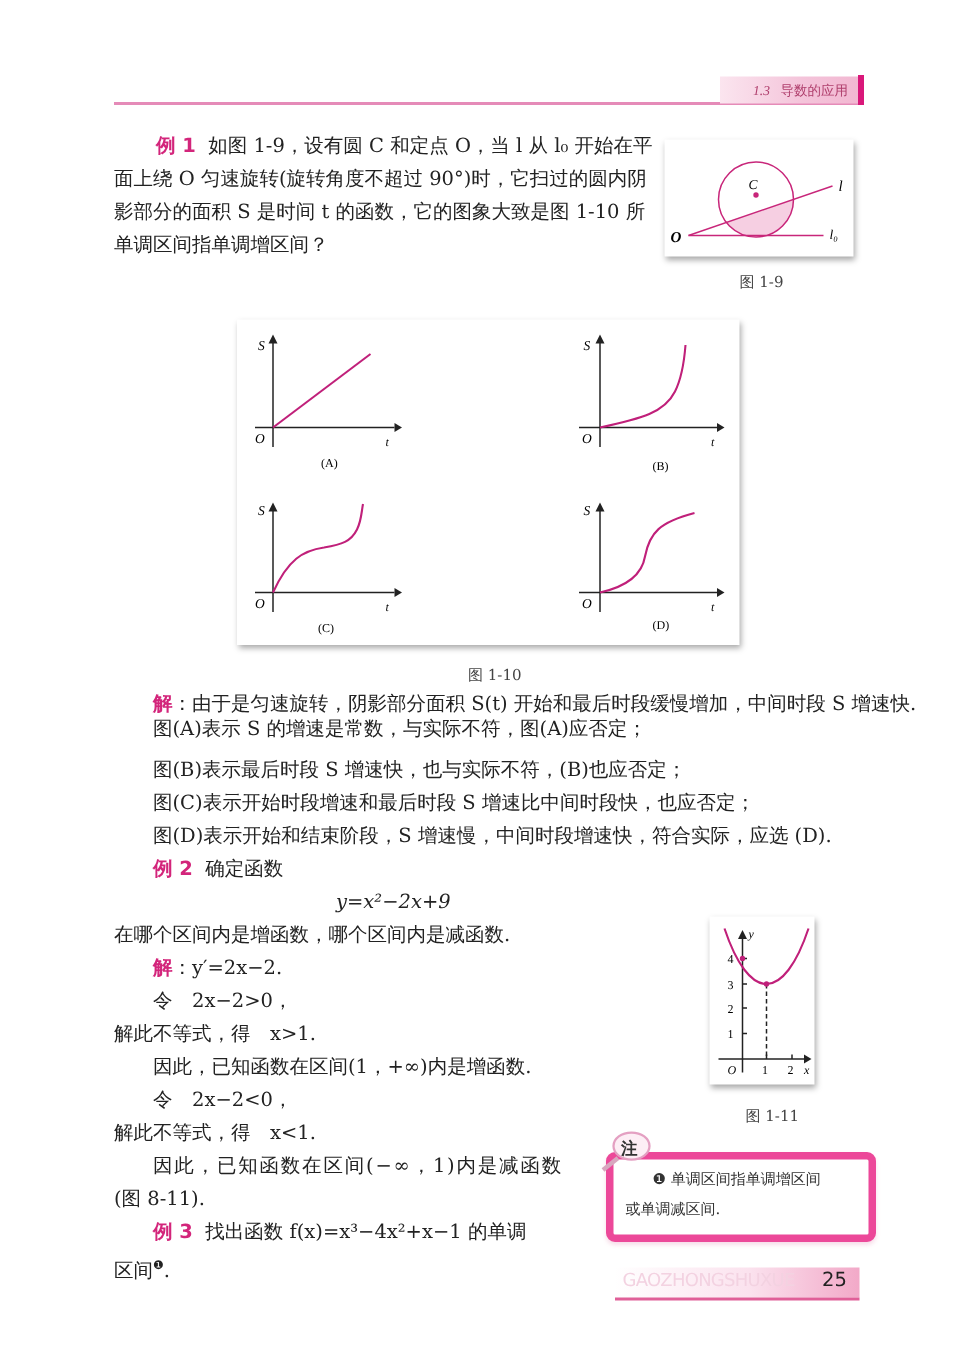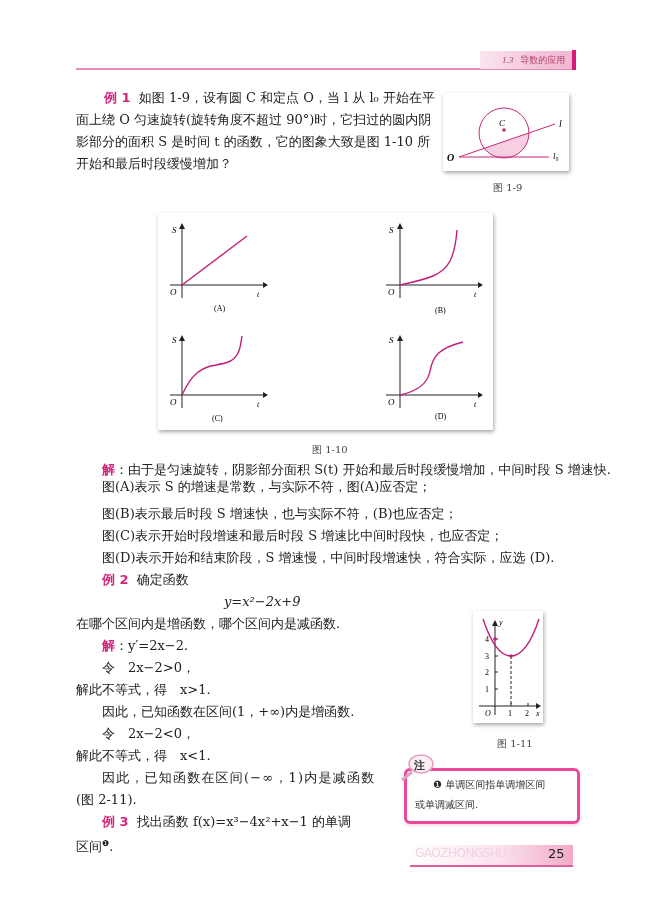--- a/index.html
+++ b/index.html
@@ -14,21 +14,21 @@
   .hdr-tab .num { font-family:"Liberation Serif",serif; font-style:italic; margin-right:7px; }
   .hdr-mark { left:572px; top:50px; width:4px; height:20px; background:#d9187a; }
 
   .p { font-size:13px; line-height:22px; white-space:nowrap; }
   .kw { color:#d3257b; font-weight:bold; font-family:"DejaVu Sans","Liberation Sans",sans-serif; }
   .it { font-style:italic; }
   .fig { background:#fff; box-shadow:1px 2px 4px rgba(0,0,0,0.35); }
   .cap { font-size:10px; color:#444; }
   svg text { font-family:"Liberation Serif",serif; }
 
-  .note { left:404px; top:768px; width:170px; height:50px; border:3px solid #ec4899; border-radius:6px;
+  .note { left:404px; top:768px; width:170px; height:50px; border:5px solid #ec4899; border-radius:6px;
           background:#fff; box-shadow:0 2px 3px rgba(230,140,180,0.3); }
   .note-head { left:400px; top:752px; width:34px; height:26px; }
   .note-text { font-size:10px; line-height:20px; color:#333; }
 
   .foot-bar { left:410px; top:845px; width:163px; height:20px;
               background:linear-gradient(90deg,#ffffff 0%,#fbe2ee 55%,#f2a9c8 100%); }
   .foot-line { left:410px; top:865px; width:163px; height:2px; background:#e05f98; }
   .foot-brand { left:415px; top:846px; font-size:12px; color:#f3d2e1; letter-spacing:-0.5px;
                 font-family:"DejaVu Sans","Liberation Sans",sans-serif; }
   .foot-num { left:548px; top:846px; font-size:13px; color:#222;
@@ -41,21 +41,21 @@
 <div class="abs hdr-tab">
   <span class="num">1.3</span><span>导数的应用</span>
 </div>
 <div class="abs hdr-mark"></div>
 
 <div class="abs p" style="left:104px;top:87px;">
   <span class="kw">例 1</span>&nbsp;&nbsp;<span>如图 1-9，设有圆 C 和定点 O，当 l 从 l₀ 开始在平</span>
 </div>
 <div class="abs p" style="left:76px;top:109px;">面上绕 O 匀速旋转(旋转角度不超过 90°)时，它扫过的圆内阴</div>
 <div class="abs p" style="left:76px;top:131px;">影部分的面积 S 是时间 t 的函数，它的图象大致是图 1-10 所</div>
-<div class="abs p" style="left:76px;top:153px;">开始和最后时段缓慢增加？</div>
+<div class="abs p" style="left:76px;top:153px;">单调区间指单调增区间？</div>
 
 <div class="abs fig" style="left:443px;top:93px;width:126px;height:78px;">
   <svg width="126" height="78" viewBox="0 0 126 78">
     <defs>
       <clipPath id="cc">
           <circle cx="61" cy="40" r="25"></circle>
         </clipPath>
     </defs>
     <polygon points="16,64 110,64 110,32" fill="#f6cfe2" clip-path="url(#cc)"></polygon>
     <circle cx="61" cy="40" r="25" fill="none" stroke="#c8267a" stroke-width="1"></circle>
@@ -135,21 +135,21 @@
 <div class="abs p" style="left:76px;top:613px;">在哪个区间内是增函数，哪个区间内是减函数.</div>
 <div class="abs p" style="left:102px;top:635px;">
   <span class="kw">解</span><span>：y′=2x−2.</span>
 </div>
 <div class="abs p" style="left:102px;top:657px;">令　2x−2&gt;0，</div>
 <div class="abs p" style="left:76px;top:679px;">解此不等式，得　x&gt;1.</div>
 <div class="abs p" style="left:102px;top:701px;">因此，已知函数在区间(1，+∞)内是增函数.</div>
 <div class="abs p" style="left:102px;top:723px;">令　2x−2&lt;0，</div>
 <div class="abs p" style="left:76px;top:745px;">解此不等式，得　x&lt;1.</div>
 <div class="abs p" style="left:102px;top:767px;letter-spacing:1.2px;">因此，已知函数在区间(−∞，1)内是减函数</div>
-<div class="abs p" style="left:76px;top:789px;">(图 2-11).</div>
+<div class="abs p" style="left:76px;top:789px;">(图 8-11).</div>
 
 <div class="abs fig" style="left:473px;top:611px;width:70px;height:112px;">
   <svg width="70" height="112" viewBox="0 0 70 112">
     <line x1="6" y1="95" x2="64" y2="95" stroke="#222" stroke-width="1"></line>
     <polygon points="63,92 68,95 63,98" fill="#222"></polygon>
     <line x1="22" y1="104" x2="22" y2="14" stroke="#222" stroke-width="1"></line>
     <polygon points="19,15 22,9 25,15" fill="#222"></polygon>
     <line x1="22" y1="78" x2="25" y2="78" stroke="#222"></line>
     <line x1="22" y1="61" x2="25" y2="61" stroke="#222"></line>
     <line x1="22" y1="45" x2="25" y2="45" stroke="#222"></line>

